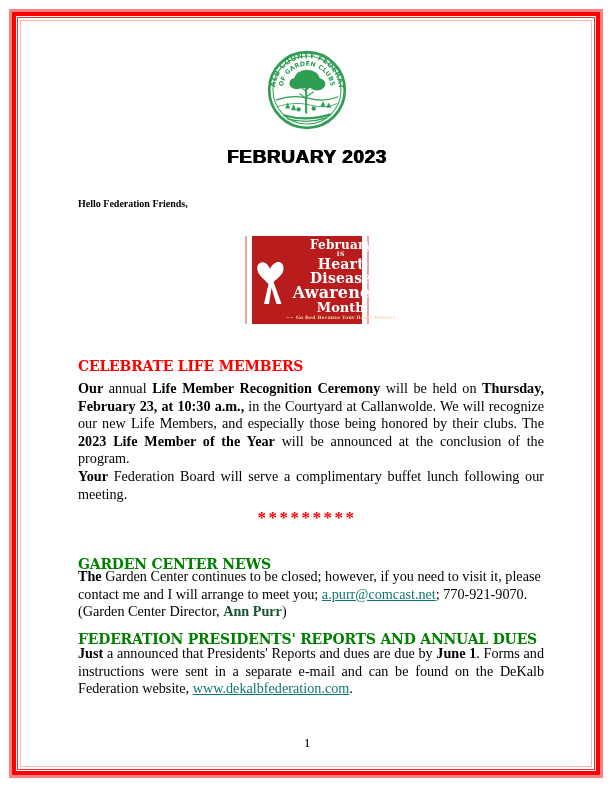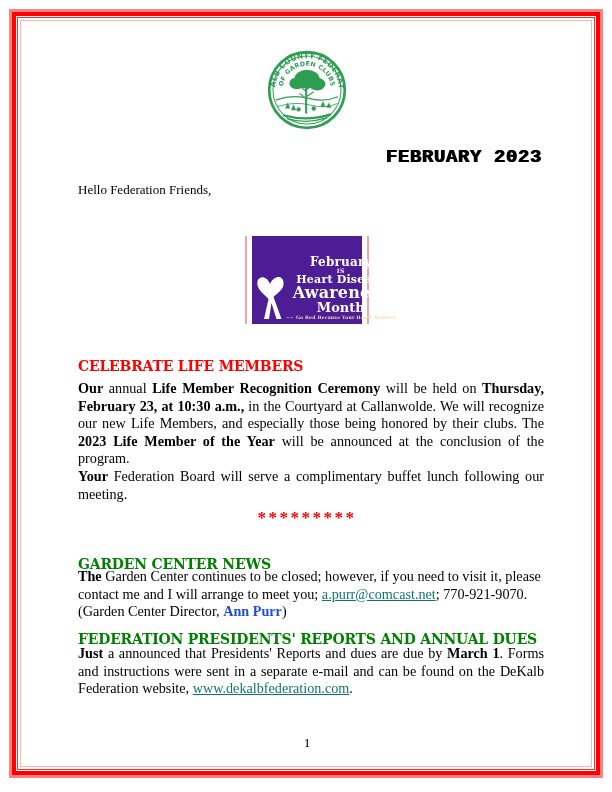--- a/index.html
+++ b/index.html
@@ -74,38 +74,38 @@
     width: 84px;
     height: 84px;
   }
 
   
   .masthead {
     position: absolute;
     left: 0;
     top: 146px;
     width: 470px;
-    text-align: right;
-    font-family: Liberation Mono, monospace;
+    text-align: center;
+    font-family: Liberation Sans, sans-serif;
     font-weight: bold;
     font-size: 19px;
     letter-spacing: 0.6px;
     color: #000;
     font-variant: small-caps;
     text-transform: uppercase;
     text-shadow: 0.6px 0 0 #000, -0.4px 0 0 #000;
   }
 
   
   .greeting {
     position: absolute;
     left: 6px;
-    top: 182px;
-    font-size: 13px;
-    font-weight: normal;
+    top: 198px;
+    font-size: 10px;
+    font-weight: bold;
   }
 
   
   .banner-wrap {
     position: absolute;
     left: 0;
     top: 236px;
     width: 470px;
     text-align: center;
   }
@@ -118,43 +118,43 @@
     border-left: 2px solid #f5a3a3;
     border-right: 2px solid #f5a3a3;
     box-sizing: border-box;
   }
   .banner-inner {
     position: absolute;
     left: 5px;
     top: 0;
     right: 5px;
     bottom: 0;
-    background: #4c1d95;
+    background: #b91c1c;
     display: flex;
-    align-items: flex-end;
+    align-items: center;
     padding: 3px 4px 3px 2px;
     box-sizing: border-box;
   }
   .ribbon-col {
     width: 32px;
     flex: 0 0 32px;
     display: flex;
     align-items: center;
     justify-content: center;
   }
   .banner-text {
     flex: 1;
     text-align: center;
     color: #ffffff;
     line-height: 1.0;
     font-family: "DejaVu Serif", serif;
   }
   .bt-1 { font-size: 12px; font-weight: bold; letter-spacing: 0.2px; }
   .bt-2 { font-size: 6px; font-weight: bold; letter-spacing: 0.5px; }
-  .bt-3 { font-size: 11px; font-weight: bold; letter-spacing: 0.2px; }
+  .bt-3 { font-size: 14px; font-weight: bold; letter-spacing: 0.2px; }
   .bt-4 { font-size: 16px; font-weight: bold; letter-spacing: 0.2px; }
   .bt-5 { font-size: 13px; font-weight: bold; }
   .bt-6 {
     font-size: 4.6px;
     font-weight: bold;
     color: #f4d9b0;
     letter-spacing: 0.2px;
     margin-top: 2px;
     white-space: nowrap;
   }
@@ -183,21 +183,21 @@
     text-align: justify;
     text-justify: inter-word;
   }
   .para.nojust { text-align: left; }
   b, .b { font-weight: bold; }
   .link {
     color: #0f766e;
     text-decoration: underline;
   }
   .green-name {
-    color: #1d4ed8;
+    color: #14532d;
     font-weight: bold;
   }
 
   
   .stars {
     position: absolute;
     left: 0;
     top: 508px;
     width: 470px;
     text-align: center;
@@ -312,18 +312,18 @@
   <div class="sec-head green h2">GARDEN CENTER NEWS</div>
 
   <div class="para p2 nojust">
     <span class="b">The</span><span> Garden Center continues to be closed; however, if you need to visit it, please contact me and I will arrange to meet you; </span><a class="link" href="#">a.purr@comcast.net</a><span>; 770-921-9070.</span><br>
     <span>(Garden Center Director, </span><span class="green-name">Ann Purr</span><span>)</span>
   </div>
 
   <div class="sec-head green h3">FEDERATION PRESIDENTS' REPORTS AND ANNUAL DUES</div>
 
   <div class="para p3">
-    <span class="b">Just</span><span> a announced that Presidents' Reports and dues are due by </span><span class="b">March 1</span><span>.  Forms and instructions were sent in a separate e-mail and can be found on the DeKalb Federation website,  </span><a class="link" href="#">www.dekalbfederation.com</a><span>.</span>
+    <span class="b">Just</span><span> a announced that Presidents' Reports and dues are due by </span><span class="b">June 1</span><span>.  Forms and instructions were sent in a separate e-mail and can be found on the DeKalb Federation website,  </span><a class="link" href="#">www.dekalbfederation.com</a><span>.</span>
   </div>
 
   <div class="pagenum">1</div>
 
 </div>
 
 </body></html>

